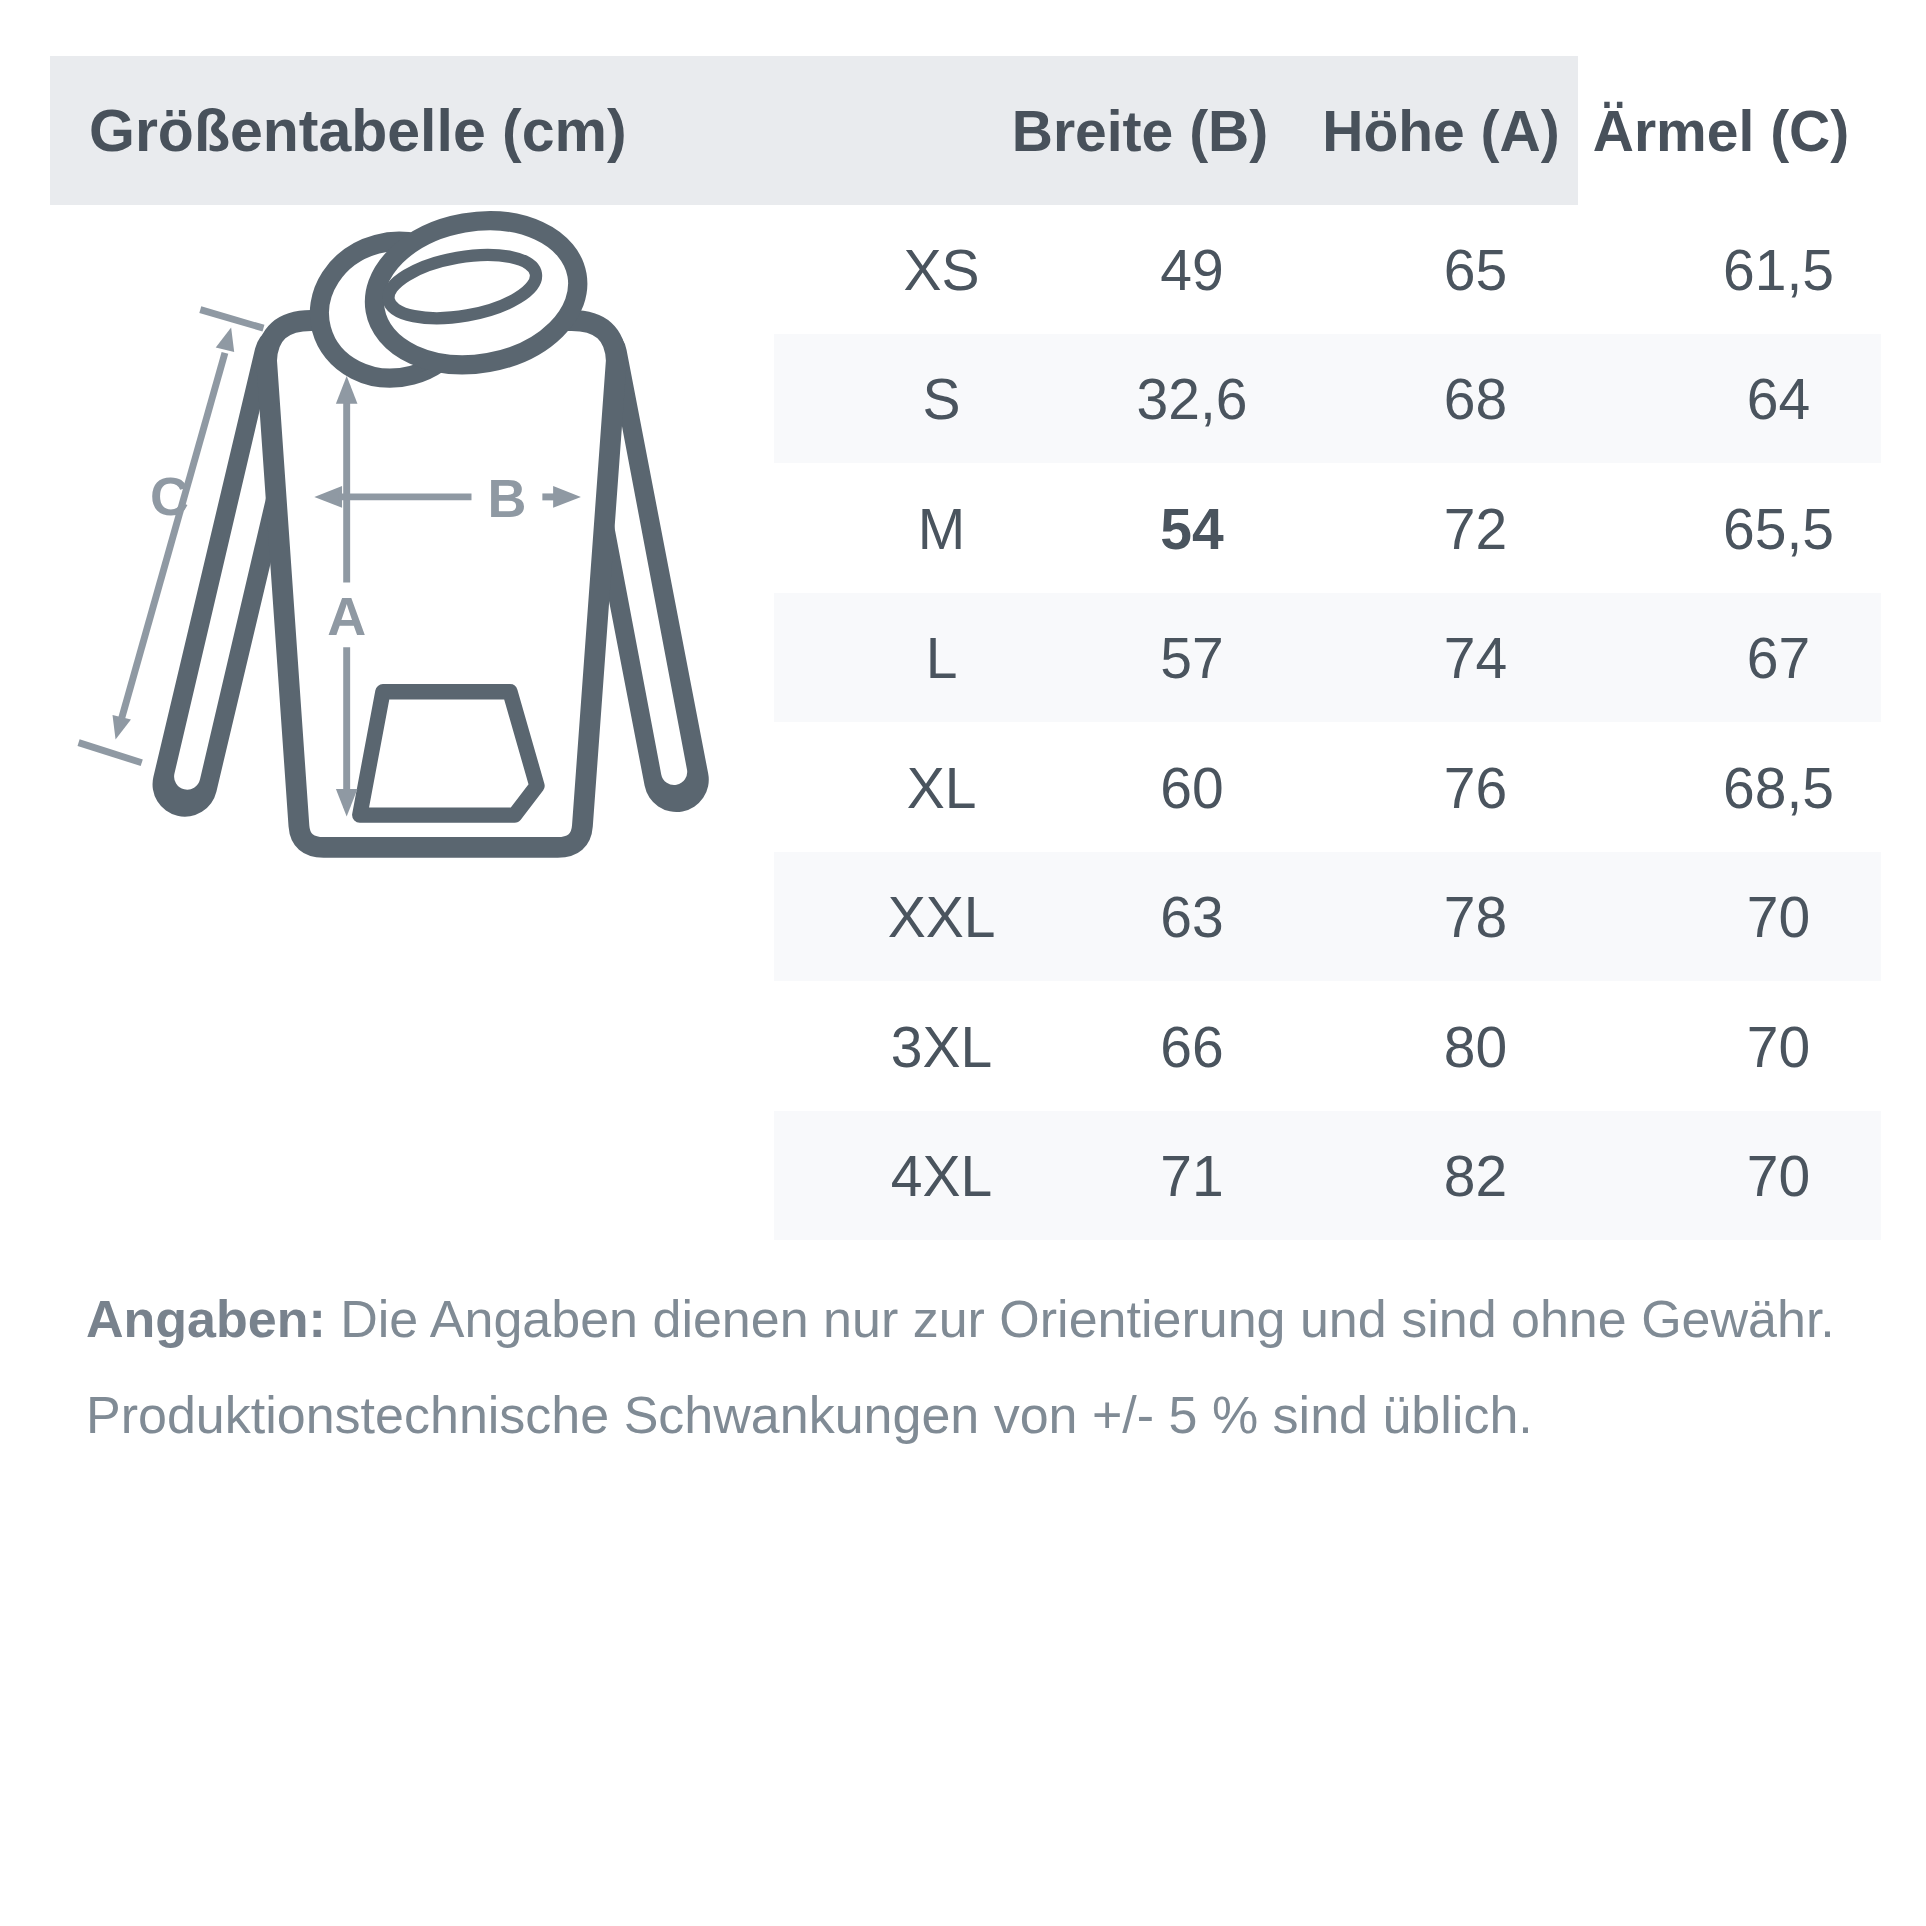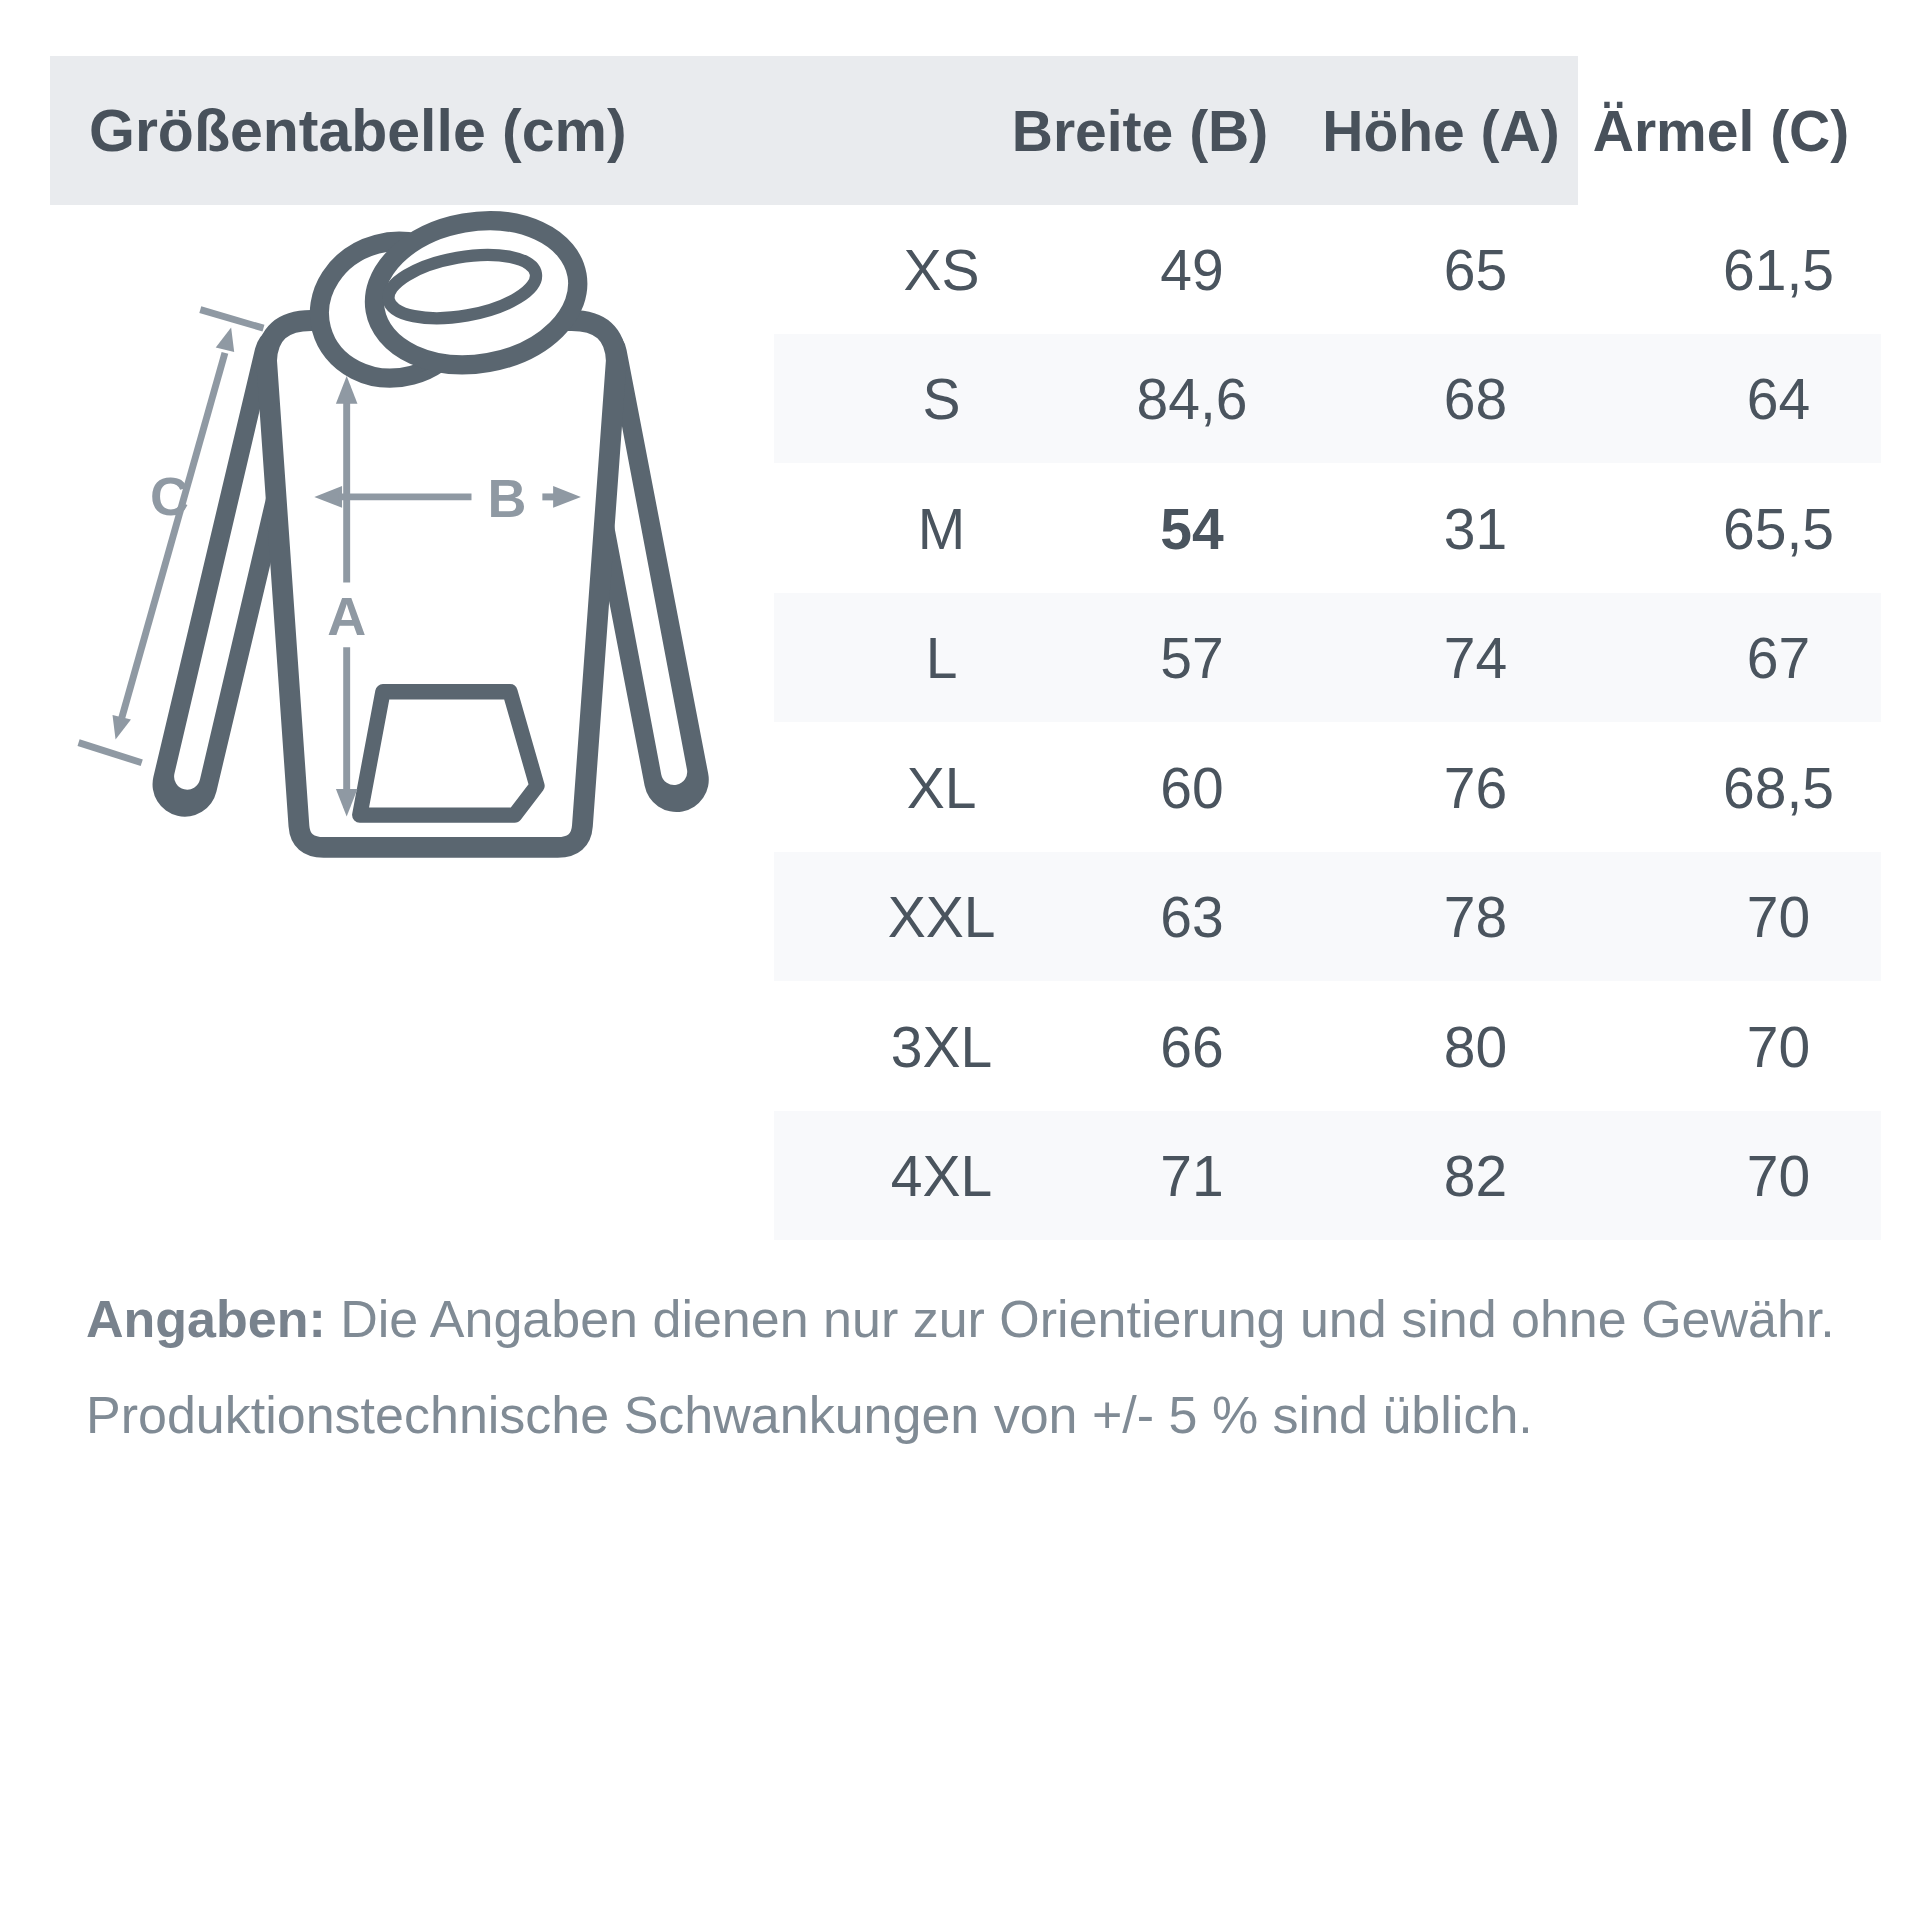--- a/index.html
+++ b/index.html
@@ -45,28 +45,28 @@
 
   <div id="rows">
       <div class="row" style="top: 205px; justify-content: center;">
         <div class="cell" style="width: 335px;">XS</div>
         <div class="cell" style="width: 166px;">49</div>
         <div class="cell" style="width: 401px;">65</div>
         <div class="cell" style="width: 205px;">61,5</div>
       </div>
       <div class="row striped" style="top: 334px;">
         <div class="cell" style="width: 335px;">S</div>
-        <div class="cell" style="width: 166px;">84,6</div>
+        <div class="cell" style="width: 166px;">32,6</div>
         <div class="cell" style="width: 401px;">68</div>
         <div class="cell" style="width: 205px;">64</div>
       </div>
       <div class="row" style="top: 464px;">
         <div class="cell" style="width: 335px;">M</div>
         <div class="cell" style="width: 166px; font-weight: bold;">54</div>
-        <div class="cell" style="width: 401px;">31</div>
+        <div class="cell" style="width: 401px;">72</div>
         <div class="cell" style="width: 205px;">65,5</div>
       </div>
       <div class="row striped" style="top: 593px;">
         <div class="cell" style="width: 335px;">L</div>
         <div class="cell" style="width: 166px;">57</div>
         <div class="cell" style="width: 401px;">74</div>
         <div class="cell" style="width: 205px;">67</div>
       </div>
       <div class="row" style="top: 723px;">
         <div class="cell" style="width: 335px;">XL</div>

